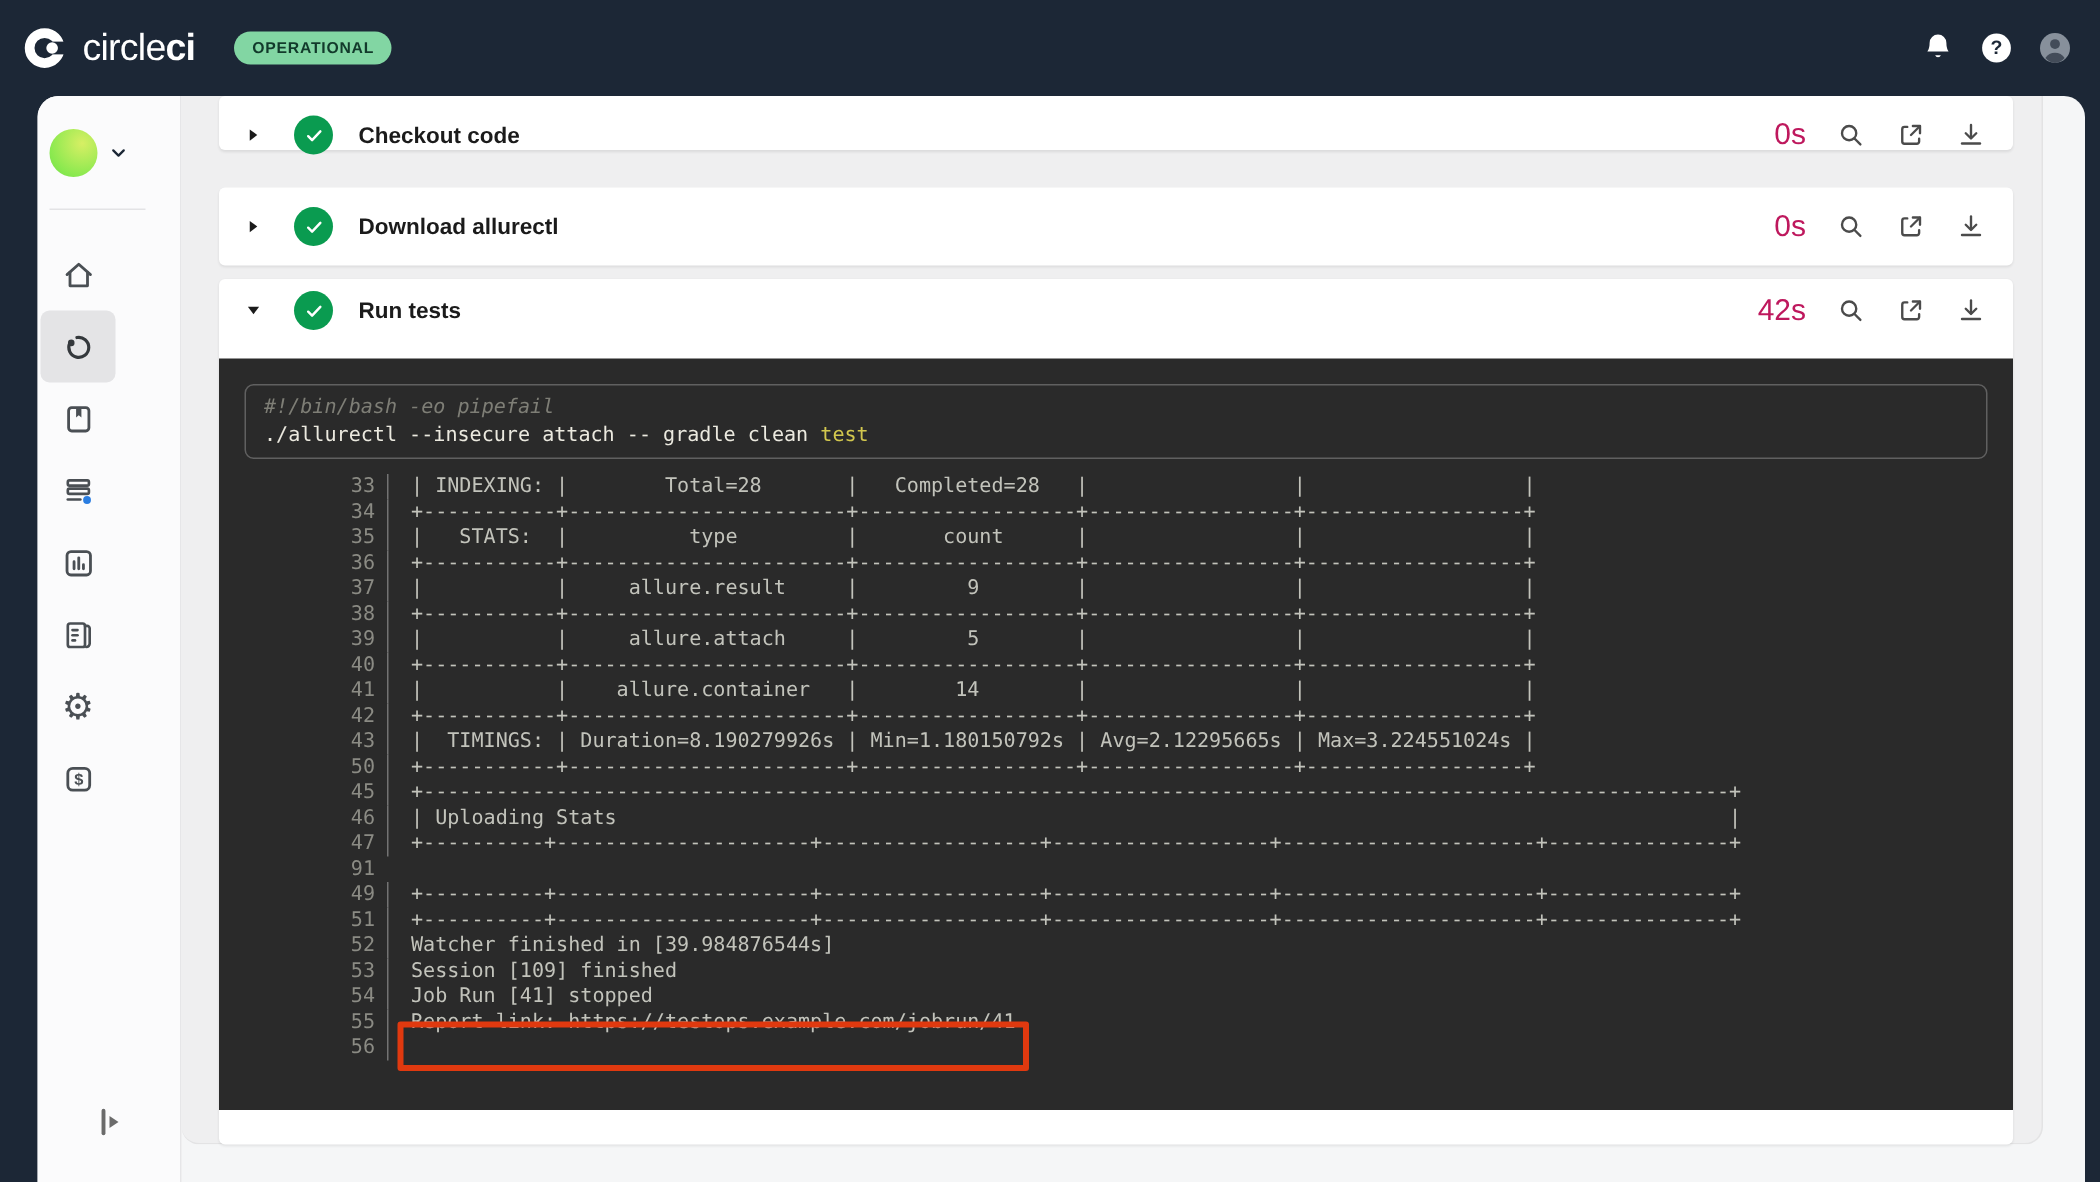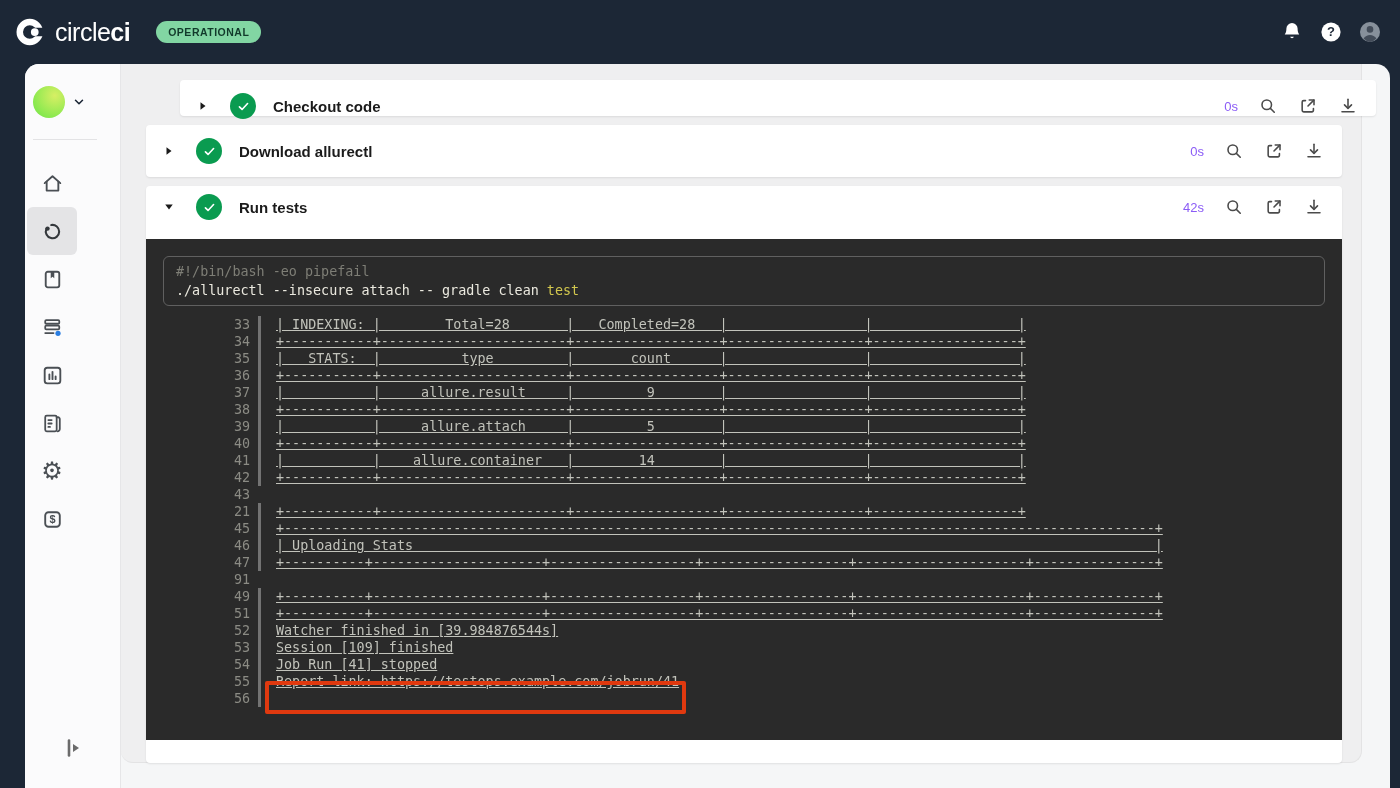--- a/index.html
+++ b/index.html
@@ -28,45 +28,45 @@
   .nav-item.selected { background:#e4e4e6; }
   .nav-item svg { width:25px; height:25px; }
   .gear-glyph { font-size:24px; color:#4a4f54; font-family:"DejaVu Sans",sans-serif; line-height:1; }
   .collapse-btn { position:absolute; left:38px; bottom:28px; width:24px; height:24px; cursor:pointer; }
 
   
   .content { position:absolute; left:96px; top:0; right:0; bottom:0; }
   .steps-panel { position:absolute; left:0; top:0; width:1241px; height:699px; background:#efeff0; border-right:1px solid #e3e3e4; border-bottom:1px solid #e3e3e4; border-radius:0 0 12px 12px; }
 
   .step-card { position:absolute; left:25px; width:1196px; background:#fff; border-radius:4px; box-shadow:0 1px 2px rgba(0,0,0,.09); }
-  .card-1 { top:16px; height:36px;margin-left:34px; }
+  .card-1 { top:0; height:36px; }
   .card-2 { top:61px; height:52px; }
   .card-3 { top:122px; height:577px; }
 
   .step-header { height:52px; display:flex; align-items:center; padding-left:17px; cursor:pointer; }
   .card-3 .step-header { height:42px; }
   .toggle { width:12px; height:12px; margin-right:21px; flex:0 0 auto; }
   .check-circle { width:26px; height:26px; border-radius:50%; background:var(--success-green); margin-right:17px; display:flex; align-items:center; justify-content:center; flex:0 0 auto; }
   .step-title { font-size:15px; font-weight:700; color:#1b1b1b; }
   .header-right { margin-left:auto; display:flex; align-items:center; gap:20px; padding-right:18px; }
-  .duration { font-size:13px; color:#8b5cf6; margin-right:0; }
+  .duration { font-size:20px; color:#be185d; margin-right:0; }
   .hr-icon { width:20px; height:20px; cursor:pointer; }
 
   
   .terminal { position:absolute; left:0; top:53px; width:1196px; height:501px; background:var(--terminal-bg); overflow:hidden; }
   .cmd-box { position:absolute; left:17px; top:17px; width:1162px; height:50px; border:1px solid #606060; border-radius:6px; padding:5px 12px; }
   .cmd-line { font-family:"DejaVu Sans Mono",monospace; font-size:13.4px; line-height:19px; white-space:pre; }
-  .cmd-shebang { color:#7e7e76; }
+  .cmd-shebang { color:#7e7e76;font-style:italic; }
   .cmd-main { color:#ebe9df; }
   .cmd-hl { color:var(--command-yellow); }
 
   .t-output { position:absolute; left:0; top:77px; width:1196px; }
   .t-line { display:flex; height:17px; font-family:"DejaVu Sans Mono",monospace; font-size:13.4px; line-height:17px; }
   .t-num { width:112px; padding-right:8px; text-align:right; color:#8b8b84; flex:0 0 auto; }
-  .t-txt { border-left:3px solid #737373; padding-left:15px; white-space:pre; color:var(--terminal-text);text-decoration:underline; }
+  .t-txt { border-left:1px solid #737373; padding-left:15px; white-space:pre; color:var(--terminal-text); }
 
   .report-highlight { position:absolute; left:119px; top:442px; width:421px; height:33px; border:4px solid var(--highlight-red); border-radius:2px; z-index:5; pointer-events:none; }
 </style>
 </head>
 <body>
 
 <div class="topbar">
   <div class="logo">
     <svg width="30" height="30" viewBox="0 0 24 24">
       <circle cx="11" cy="12" r="8" fill="none" stroke="#ffffff" stroke-width="5.2"></circle>
@@ -301,23 +301,24 @@
               <div class="t-line">
                 <span class="t-num">41</span>
                 <span class="t-txt">|           |    allure.container   |        14        |                 |                  |</span>
               </div>
               <div class="t-line">
                 <span class="t-num">42</span>
                 <span class="t-txt">+-----------+-----------------------+------------------+-----------------+------------------+</span>
               </div>
               <div class="t-line">
                 <span class="t-num">43</span>
-              </div>
-              <div class="t-line">
-                <span class="t-num">21</span>
+                <span class="t-txt">|  TIMINGS: | Duration=8.190279926s | Min=1.180150792s | Avg=2.12295665s | Max=3.224551024s |</span>
+              </div>
+              <div class="t-line">
+                <span class="t-num">50</span>
                 <span class="t-txt">+-----------+-----------------------+------------------+-----------------+------------------+</span>
               </div>
               <div class="t-line">
                 <span class="t-num">45</span>
                 <span class="t-txt">+------------------------------------------------------------------------------------------------------------+</span>
               </div>
               <div class="t-line">
                 <span class="t-num">46</span>
                 <span class="t-txt">| Uploading Stats                                                                                            |</span>
               </div>

